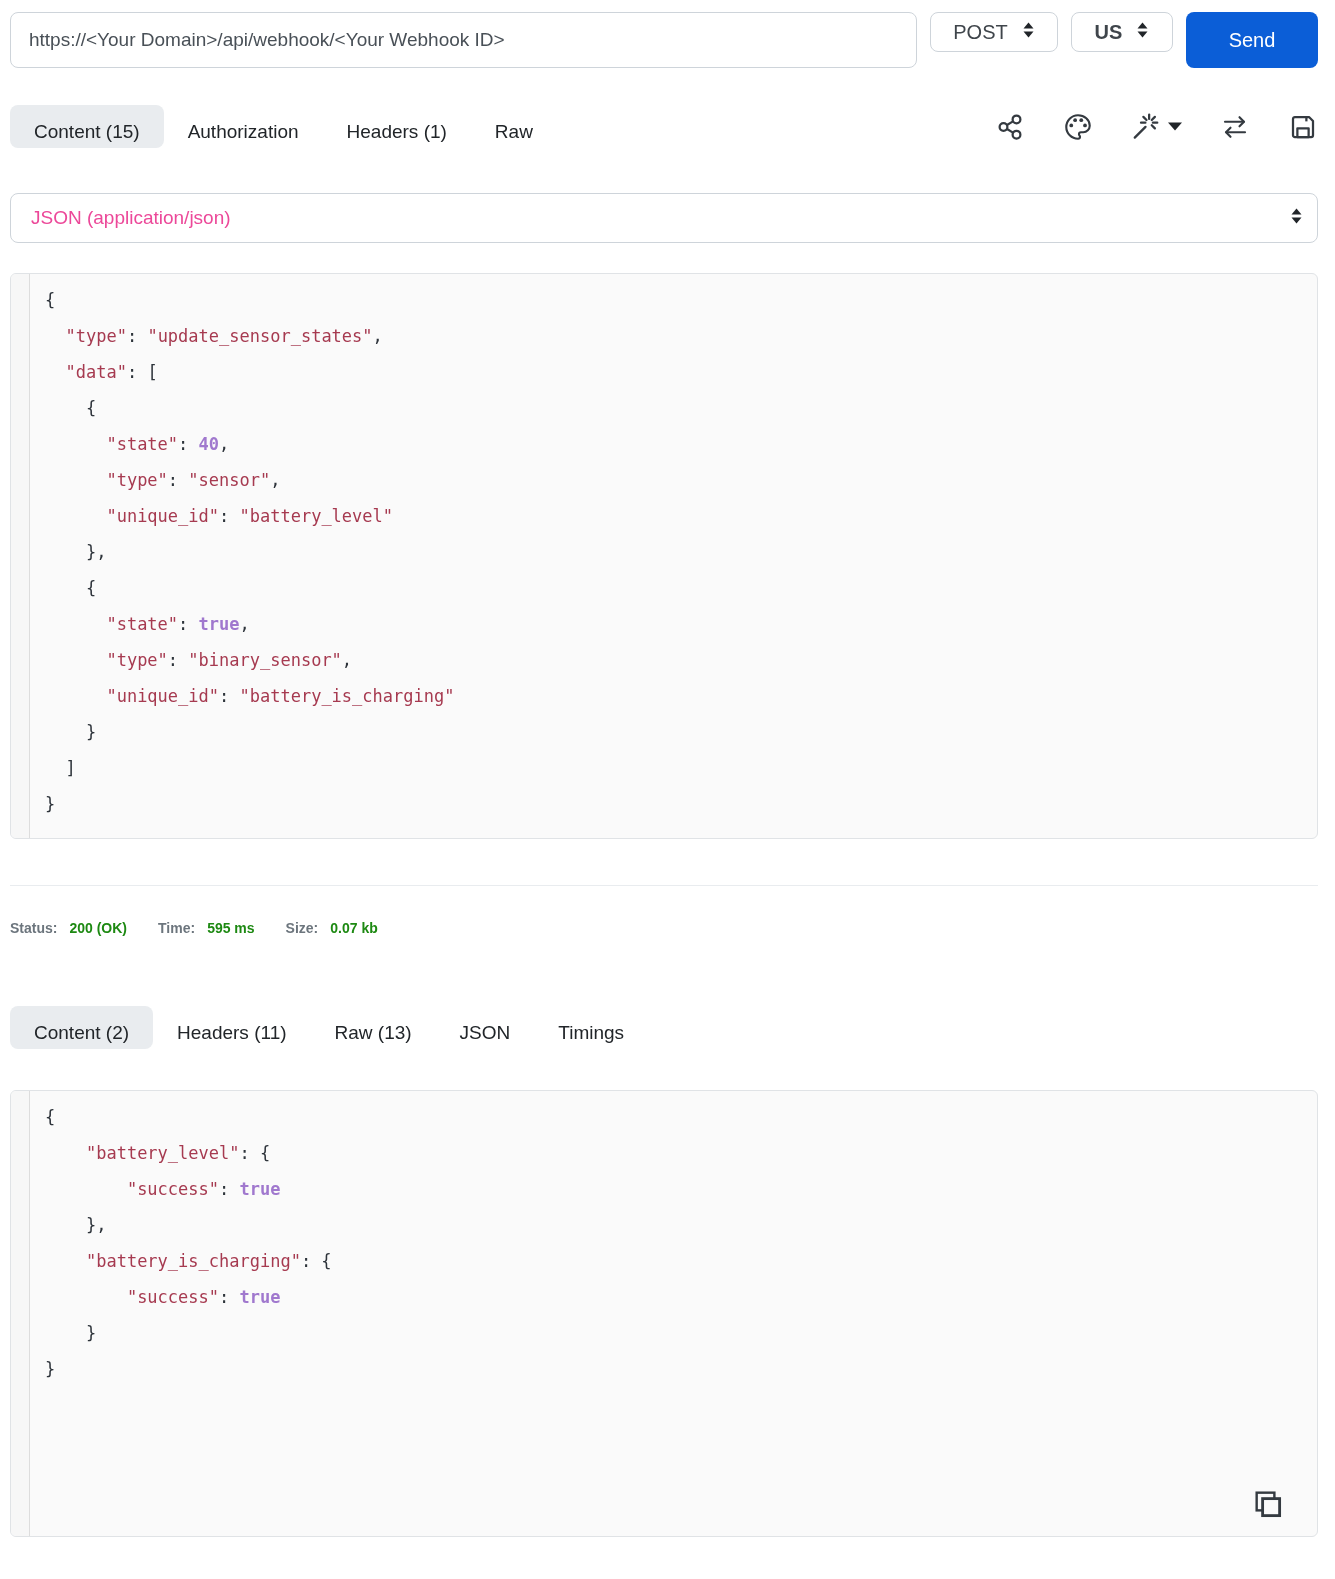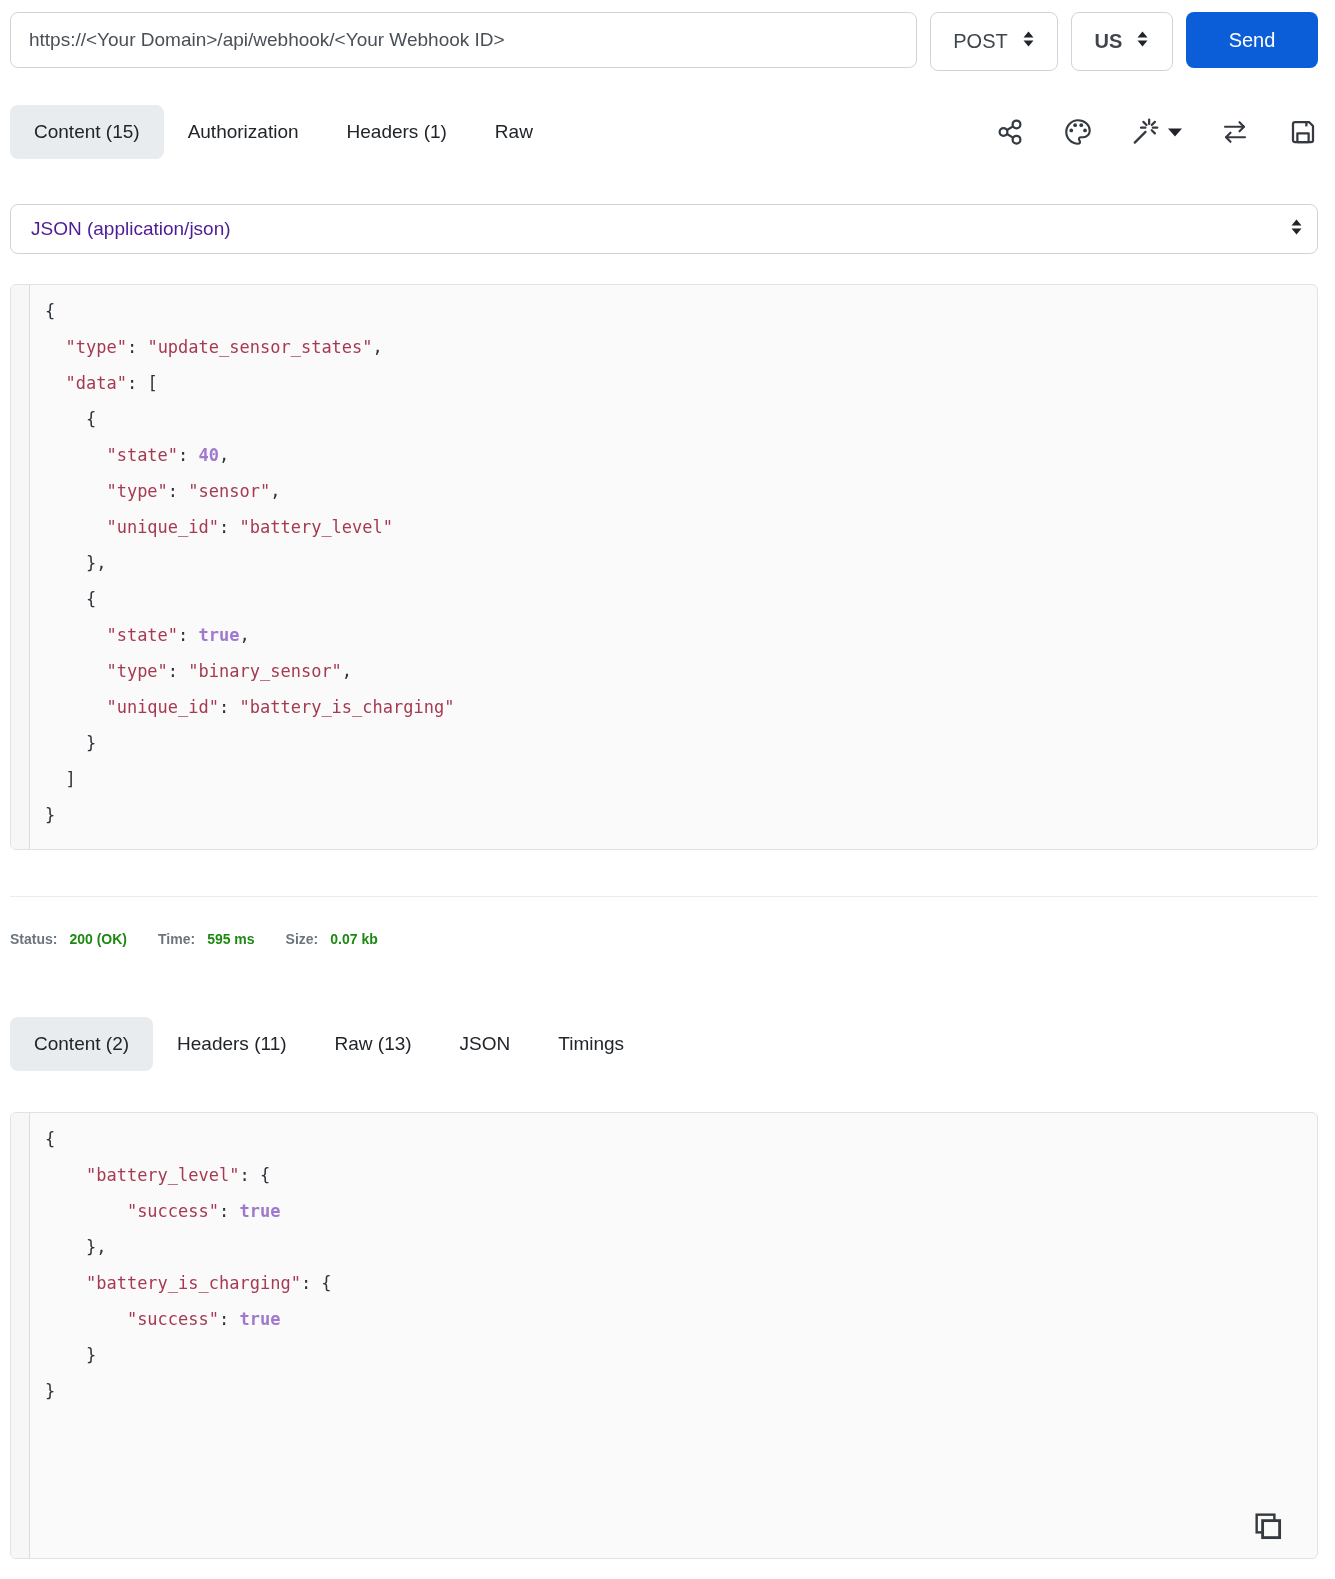--- a/index.html
+++ b/index.html
@@ -15,54 +15,54 @@
   
   .request-bar { display: flex; gap: 13px; height: 56px; }
   .url-input {
     flex: 1; height: 56px;
     border: 1px solid #ced4da; border-radius: 8px;
     padding: 0 18px; font-size: 19px; color: #495057;
     font-family: "Liberation Sans", sans-serif;
     outline: none; background: #fff;
   }
   .select-box {
-    height: 59px; border: 1px solid #ced4da; border-radius: 8px;
+    height: 40px; border: 1px solid #ced4da; border-radius: 8px;
     background: #fff; display: flex; align-items: center; justify-content: center;
     gap: 14px; font-size: 20px; color: #3f454b; cursor: pointer;
   }
   .select-box.method { width: 128px; }
   .select-box.region { width: 102px; font-weight: bold; }
   .send-btn {
     width: 132px; height: 56px; border: none; border-radius: 8px;
     background: #0b5ed7; color: #ffffff; font-size: 20px;
     font-family: "Liberation Sans", sans-serif; cursor: pointer;
   }
 
   
   .tabs-row { display: flex; align-items: center; justify-content: space-between; margin-top: 37px; }
   .tabs { display: flex; }
   .tab {
-    height: 54px; line-height: 53px; padding: 0 24px;
+    height: 43px; line-height: 53px; padding: 0 24px;
     font-size: 19px; color: #212529; border-radius: 8px; cursor: pointer;
     white-space: nowrap;
   }
   .tab.active { background: #e9ecef; }
   .tabs-row2 { margin-top: 58px; }
 
   
   .toolbar { display: flex; align-items: center; gap: 38px; }
   .icon-btn { background: none; border: none; cursor: pointer; display: flex; align-items: center; gap: 7px; color: #343a40; padding: 0; }
   .icon-btn svg { display: block; }
 
   
   .body-type {
     margin-top: 45px; height: 50px; width: 100%;
     border: 1px solid #ced4da; border-radius: 8px; background: #fff;
     display: flex; align-items: center; justify-content: space-between;
-    padding: 0 14px 0 20px; font-size: 19px; color: #4c1d95; cursor: pointer;
+    padding: 0 14px 0 20px; font-size: 19px; color: #ec4899; cursor: pointer;
   }
 
   
   .code-block {
     position: relative; margin-top: 30px; width: 100%;
     background: #fafafa; border: 1px solid #e0e3e6; border-radius: 6px;
     overflow: hidden;
   }
   .code-gutter {
     position: absolute; left: 0; top: 0; bottom: 0; width: 19px;

